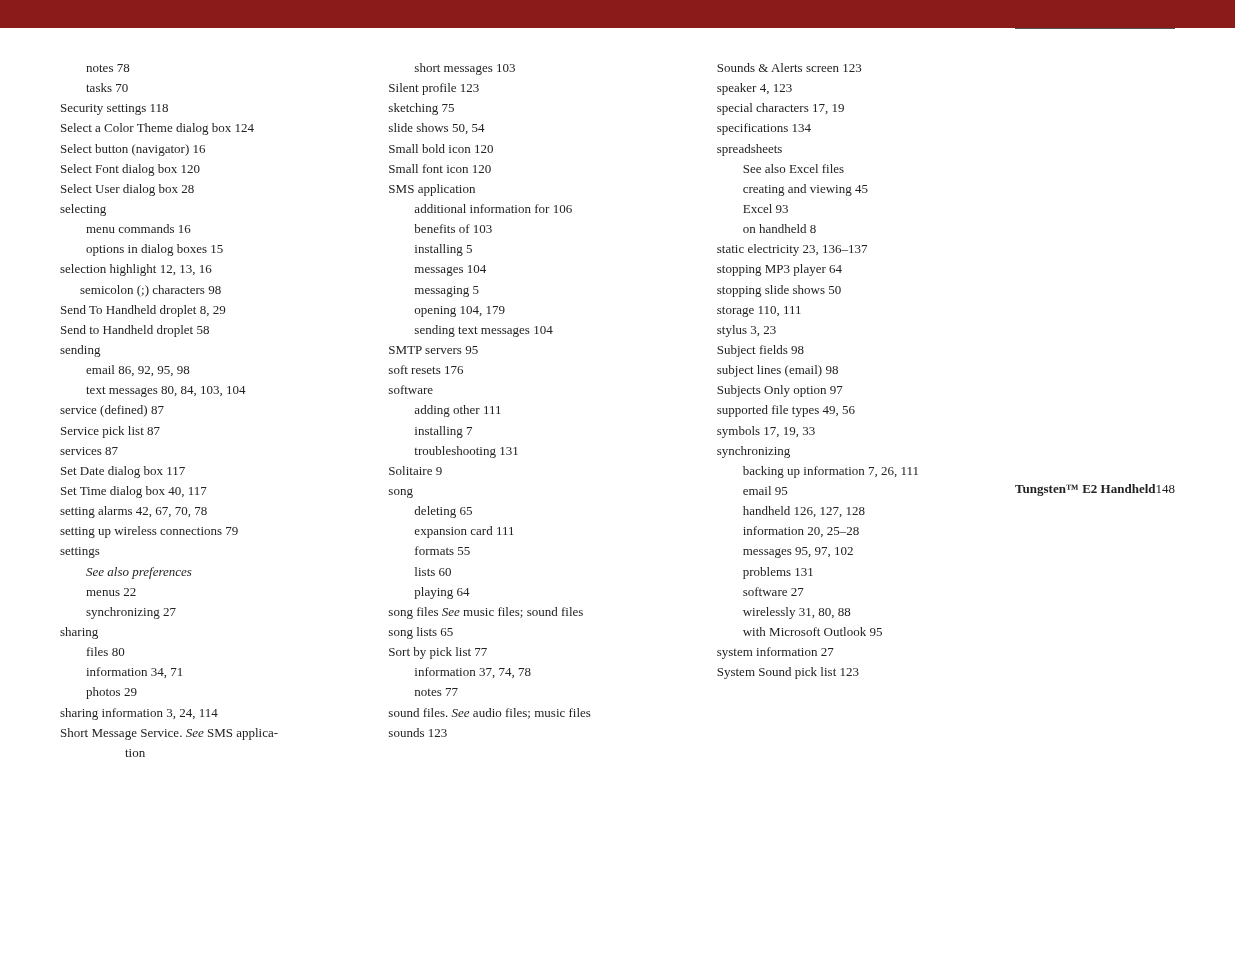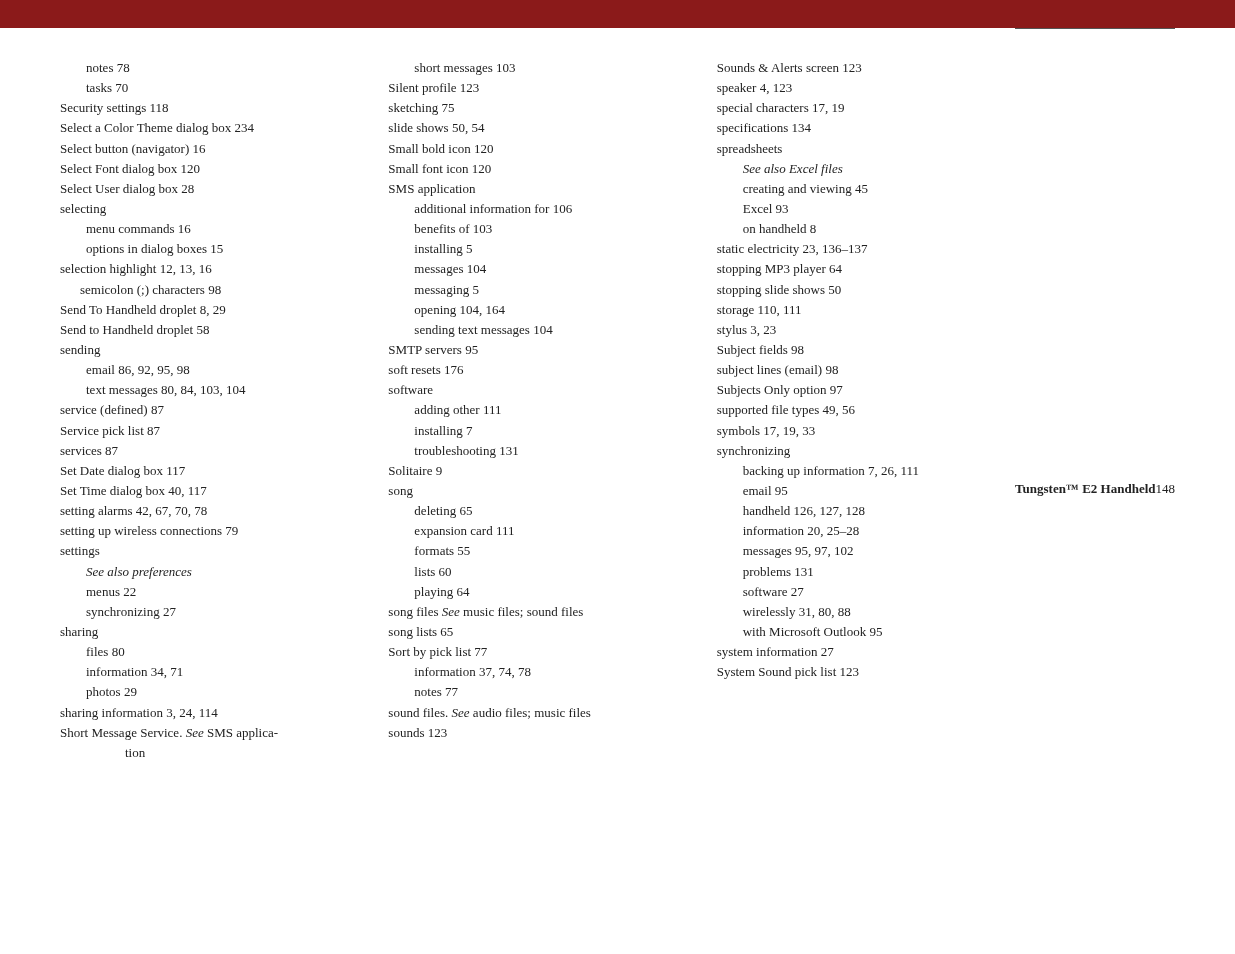--- a/index.html
+++ b/index.html
@@ -50,21 +50,21 @@
 <body>
 
 <div style="width:100%;height:28px;background:#8b1a1a;"></div>
 
 <div class="page-content">
   <div class="index-body">
     <div class="col" id="col1-render">
         <span style="display: block; line-height: 1.55; padding-left: 2em; font-style: normal;">notes 78</span>
         <span style="display: block; line-height: 1.55; padding-left: 2em; font-style: normal;">tasks 70</span>
         <span style="display: block; line-height: 1.55; padding-left: 0px; font-style: normal;">Security settings 118</span>
-        <span style="display: block; line-height: 1.55; padding-left: 0px; font-style: normal;">Select a Color Theme dialog box 234</span>
+        <span style="display: block; line-height: 1.55; padding-left: 0px; font-style: normal;">Select a Color Theme dialog box 124</span>
         <span style="display: block; line-height: 1.55; padding-left: 0px; font-style: normal;">Select button (navigator) 16</span>
         <span style="display: block; line-height: 1.55; padding-left: 0px; font-style: normal;">Select Font dialog box 120</span>
         <span style="display: block; line-height: 1.55; padding-left: 0px; font-style: normal;">Select User dialog box 28</span>
         <span style="display: block; line-height: 1.55; padding-left: 0px; font-style: normal;">selecting</span>
         <span style="display: block; line-height: 1.55; padding-left: 2em; font-style: normal;">menu commands 16</span>
         <span style="display: block; line-height: 1.55; padding-left: 2em; font-style: normal;">options in dialog boxes 15</span>
         <span style="display: block; line-height: 1.55; padding-left: 0px; font-style: normal;">selection highlight 12, 13, 16</span>
         <span style="display: block; line-height: 1.55; padding-left: 0px; font-style: normal; margin-left: 20px;">semicolon (;) characters 98</span>
         <span style="display: block; line-height: 1.55; padding-left: 0px; font-style: normal;">Send To Handheld droplet 8, 29</span>
         <span style="display: block; line-height: 1.55; padding-left: 0px; font-style: normal;">Send to Handheld droplet 58</span>
@@ -96,21 +96,21 @@
         <span style="display: block; line-height: 1.55; padding-left: 0px; font-style: normal;">sketching 75</span>
         <span style="display: block; line-height: 1.55; padding-left: 0px; font-style: normal;">slide shows 50, 54</span>
         <span style="display: block; line-height: 1.55; padding-left: 0px; font-style: normal;">Small bold icon 120</span>
         <span style="display: block; line-height: 1.55; padding-left: 0px; font-style: normal;">Small font icon 120</span>
         <span style="display: block; line-height: 1.55; padding-left: 0px; font-style: normal;">SMS application</span>
         <span style="display: block; line-height: 1.55; padding-left: 2em; font-style: normal;">additional information for 106</span>
         <span style="display: block; line-height: 1.55; padding-left: 2em; font-style: normal;">benefits of 103</span>
         <span style="display: block; line-height: 1.55; padding-left: 2em; font-style: normal;">installing 5</span>
         <span style="display: block; line-height: 1.55; padding-left: 2em; font-style: normal;">messages 104</span>
         <span style="display: block; line-height: 1.55; padding-left: 2em; font-style: normal;">messaging 5</span>
-        <span style="display: block; line-height: 1.55; padding-left: 2em; font-style: normal;">opening 104, 164</span>
+        <span style="display: block; line-height: 1.55; padding-left: 2em; font-style: normal;">opening 104, 179</span>
         <span style="display: block; line-height: 1.55; padding-left: 2em; font-style: normal;">sending text messages 104</span>
         <span style="display: block; line-height: 1.55; padding-left: 0px; font-style: normal;">SMTP servers 95</span>
         <span style="display: block; line-height: 1.55; padding-left: 0px; font-style: normal;">soft resets 176</span>
         <span style="display: block; line-height: 1.55; padding-left: 0px; font-style: normal;">software</span>
         <span style="display: block; line-height: 1.55; padding-left: 2em; font-style: normal;">adding other 111</span>
         <span style="display: block; line-height: 1.55; padding-left: 2em; font-style: normal;">installing 7</span>
         <span style="display: block; line-height: 1.55; padding-left: 2em; font-style: normal;">troubleshooting 131</span>
         <span style="display: block; line-height: 1.55; padding-left: 0px; font-style: normal;">Solitaire 9</span>
         <span style="display: block; line-height: 1.55; padding-left: 0px; font-style: normal;">song</span>
         <span style="display: block; line-height: 1.55; padding-left: 2em; font-style: normal;">deleting 65</span>
@@ -125,21 +125,21 @@
         <span style="display: block; line-height: 1.55; padding-left: 2em; font-style: normal;">notes 77</span>
         <span style="display: block; line-height: 1.55; padding-left: 0px;"><span>sound files. </span><span style="font-style: italic;">See </span><span>audio files; music files</span></span>
         <span style="display: block; line-height: 1.55; padding-left: 0px; font-style: normal;">sounds 123</span>
       </div>
     <div class="col" id="col3-render">
         <span style="display: block; line-height: 1.55; padding-left: 0px; font-style: normal;">Sounds &amp; Alerts screen 123</span>
         <span style="display: block; line-height: 1.55; padding-left: 0px; font-style: normal;">speaker 4, 123</span>
         <span style="display: block; line-height: 1.55; padding-left: 0px; font-style: normal;">special characters 17, 19</span>
         <span style="display: block; line-height: 1.55; padding-left: 0px; font-style: normal;">specifications 134</span>
         <span style="display: block; line-height: 1.55; padding-left: 0px; font-style: normal;">spreadsheets</span>
-        <span style="display: block; line-height: 1.55; padding-left: 2em;"><span style="font-style: italic;">See also Excel files</span></span>
+        <span style="display: block; line-height: 1.55; padding-left: 2em;"><span style="">See also Excel files</span></span>
         <span style="display: block; line-height: 1.55; padding-left: 2em; font-style: normal;">creating and viewing 45</span>
         <span style="display: block; line-height: 1.55; padding-left: 2em; font-style: normal;">Excel 93</span>
         <span style="display: block; line-height: 1.55; padding-left: 2em; font-style: normal;">on handheld 8</span>
         <span style="display: block; line-height: 1.55; padding-left: 0px; font-style: normal;">static electricity 23, 136–137</span>
         <span style="display: block; line-height: 1.55; padding-left: 0px; font-style: normal;">stopping MP3 player 64</span>
         <span style="display: block; line-height: 1.55; padding-left: 0px; font-style: normal;">stopping slide shows 50</span>
         <span style="display: block; line-height: 1.55; padding-left: 0px; font-style: normal;">storage 110, 111</span>
         <span style="display: block; line-height: 1.55; padding-left: 0px; font-style: normal;">stylus 3, 23</span>
         <span style="display: block; line-height: 1.55; padding-left: 0px; font-style: normal;">Subject fields 98</span>
         <span style="display: block; line-height: 1.55; padding-left: 0px; font-style: normal;">subject lines (email) 98</span>

